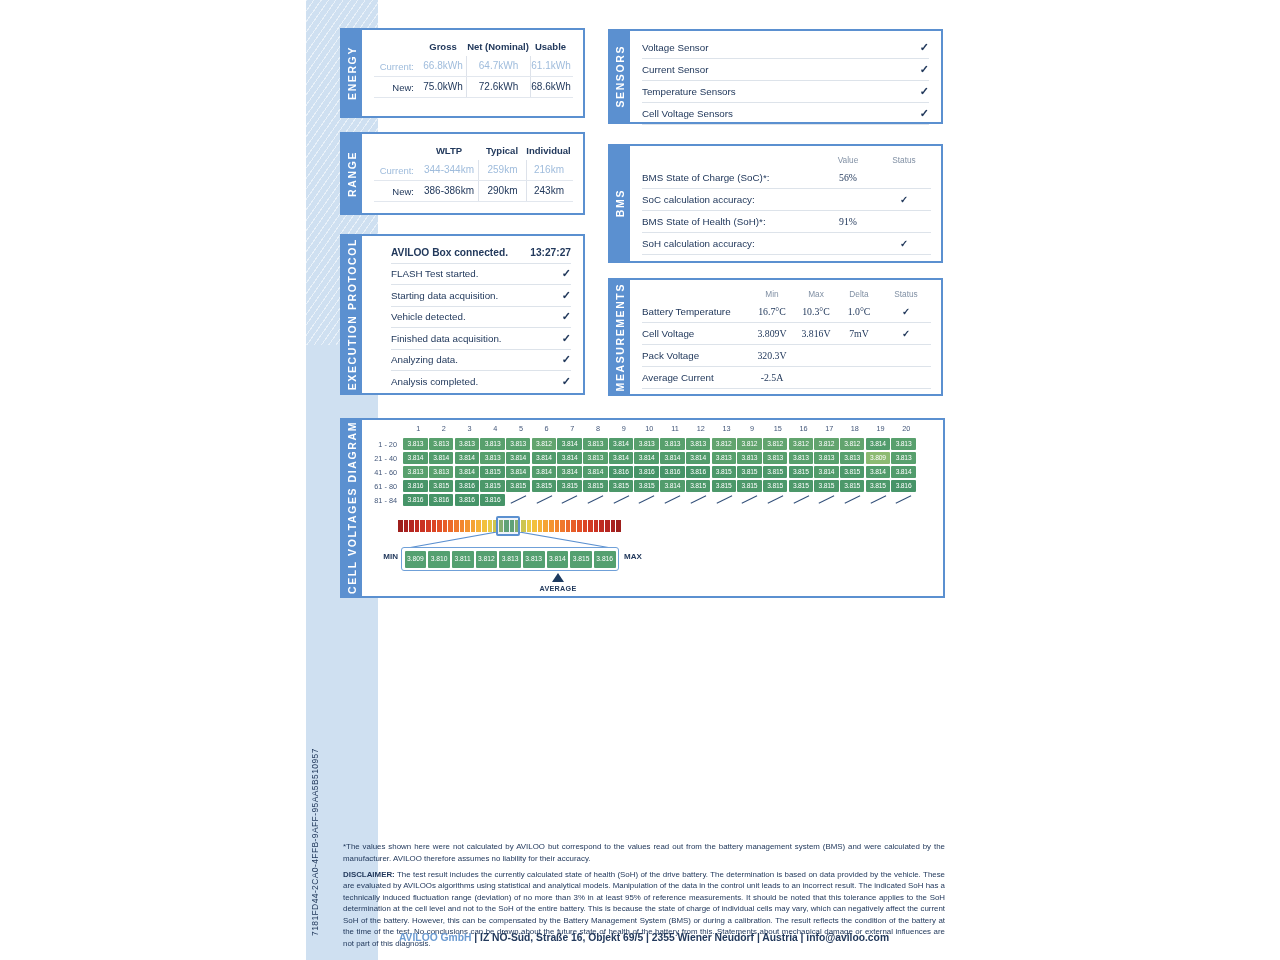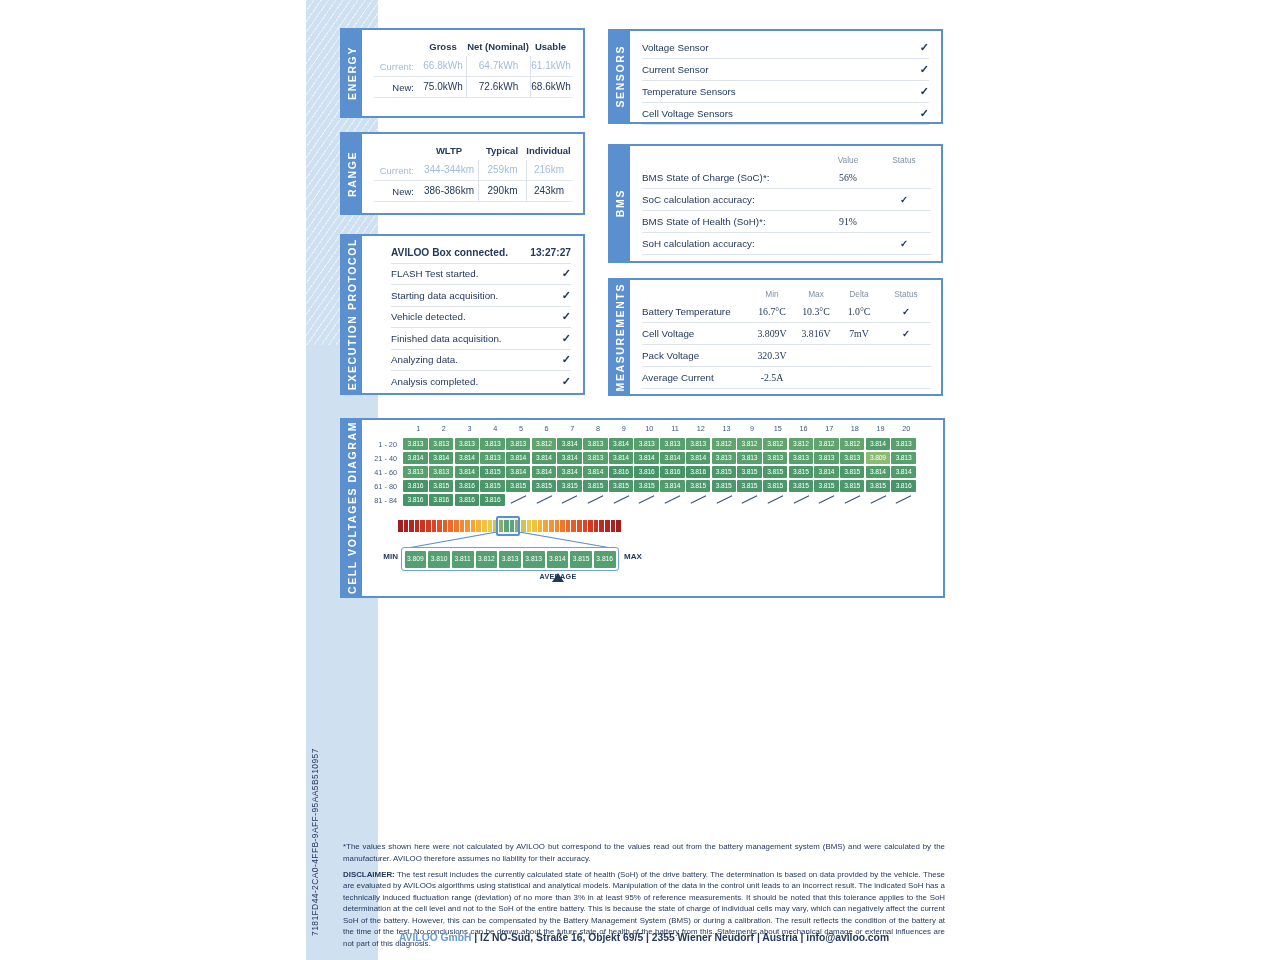--- a/index.html
+++ b/index.html
@@ -87,21 +87,21 @@
   .zoomrow { position: absolute; left: 39px; top: 127px; width: 218px; height: 24px;
              border: 1.5px solid #6fa0d8; border-radius: 3px; padding: 2.5px; display: flex; gap: 2px; background: #fff; }
   .z-cell { flex: 1; background: #54a070; color: #fff; font-size: 6.7px; font-weight: 500;
             text-align: center; line-height: 16px; border-radius: 1px; }
   .minmax { position: absolute; top: 132px; font-size: 8px; font-weight: bold; }
   .lbl-min { left: 8px; width: 28px; text-align: right; }
   .lbl-max { left: 262px; }
   .avg-tri { position: absolute; left: 190px; top: 153px; width: 0; height: 0;
              border-left: 6px solid transparent; border-right: 6px solid transparent;
              border-bottom: 9px solid #1d3a5f; }
-  .avg-lbl { position: absolute; left: 166px; top: 152px; width: 60px; text-align: center;
+  .avg-lbl { position: absolute; left: 166px; top: 164px; width: 60px; text-align: center;
              font-size: 7.2px; font-weight: bold; letter-spacing: .3px; }
 
   
   .footnote { position: absolute; left: 343px; top: 841px; width: 602px;
               font-size: 7.9px; line-height: 1.5; text-align: justify; }
   .disclaimer { position: absolute; left: 343px; top: 869px; width: 602px;
                 font-size: 7.9px; line-height: 1.45; text-align: justify; }
   .disclaimer b { font-weight: bold; }
   .footerline { position: absolute; left: 343px; top: 932px; width: 602px;
                 text-align: center; font-size: 10.3px; font-weight: bold; }

